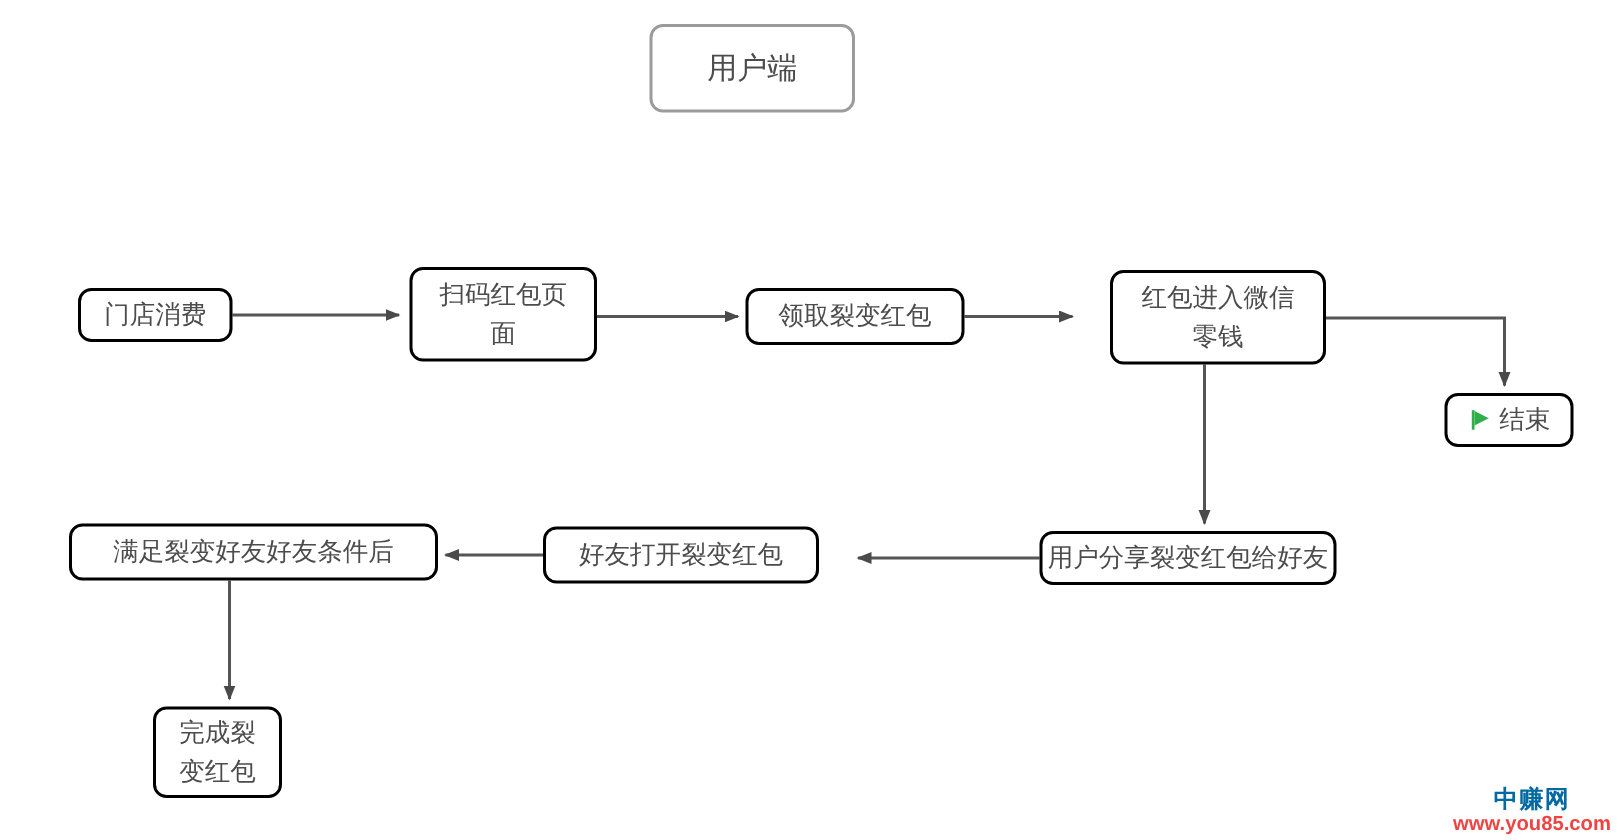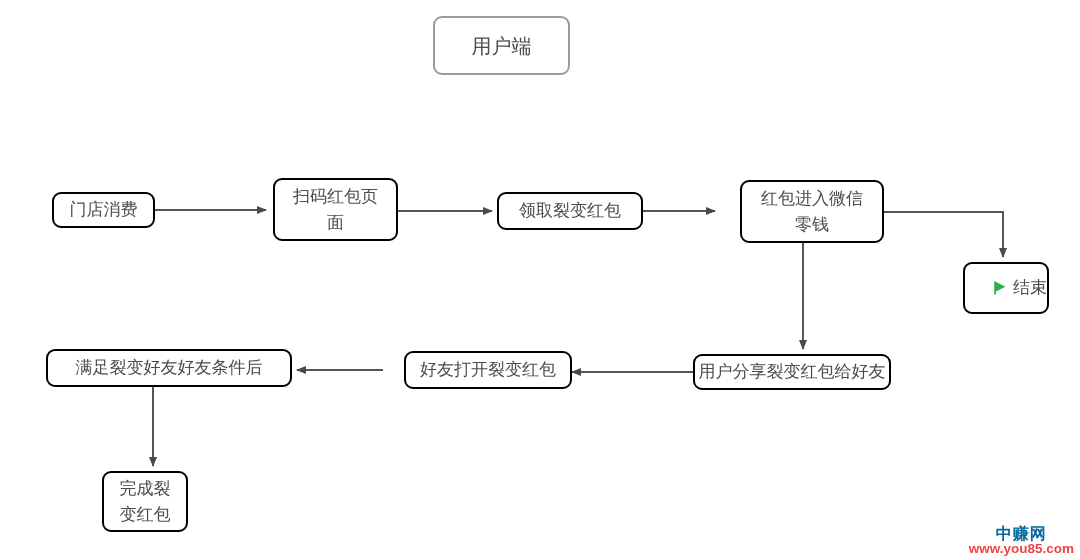--- a/index.html
+++ b/index.html
@@ -30,23 +30,23 @@
     align-items: center;
     justify-content: center;
     text-align: center;
     word-break: break-all;
   }
   .node-title       { left: 433px; top: 16px;  width: 137px; height: 59px; font-size: 20px; border-color: #9b9b9b; }
   .node-store       { left: 52px;  top: 192px; width: 103px; height: 36px; }
   .node-scan        { left: 273px; top: 178px; width: 125px; height: 63px; padding: 0 10px; }
   .node-receive     { left: 497px; top: 192px; width: 146px; height: 38px; }
   .node-balance     { left: 720px; top: 180px; width: 144px; height: 63px; padding: 0 14px; margin-left: 20px; }
-  .node-end         { left: 963px; top: 262px; width: 86px;  height: 52px; justify-content: flex-end; }
+  .node-end         { left: 963px; top: 262px; width: 86px;  height: 36px; }
   .node-share       { left: 693px; top: 354px; width: 198px; height: 36px; text-align: right; }
-  .node-friendopen  { left: 404px; top: 351px; width: 168px; height: 38px; text-align: center; }
+  .node-friendopen  { left: 362px; top: 351px; width: 184px; height: 38px; text-align: center; }
   .node-condition   { left: 46px;  top: 349px; width: 246px; height: 38px; }
   .node-complete    { left: 102px; top: 471px; width: 86px;  height: 61px; padding: 0 14px; }
   .flag { display: inline-block; width: 16px; height: 16px; margin-right: 5px; flex: 0 0 auto; }
   .watermark {
     position: absolute;
     right: 6px;
     bottom: 3px;
     text-align: center;
     font-family: "Liberation Sans", sans-serif;
     line-height: 1.1;

